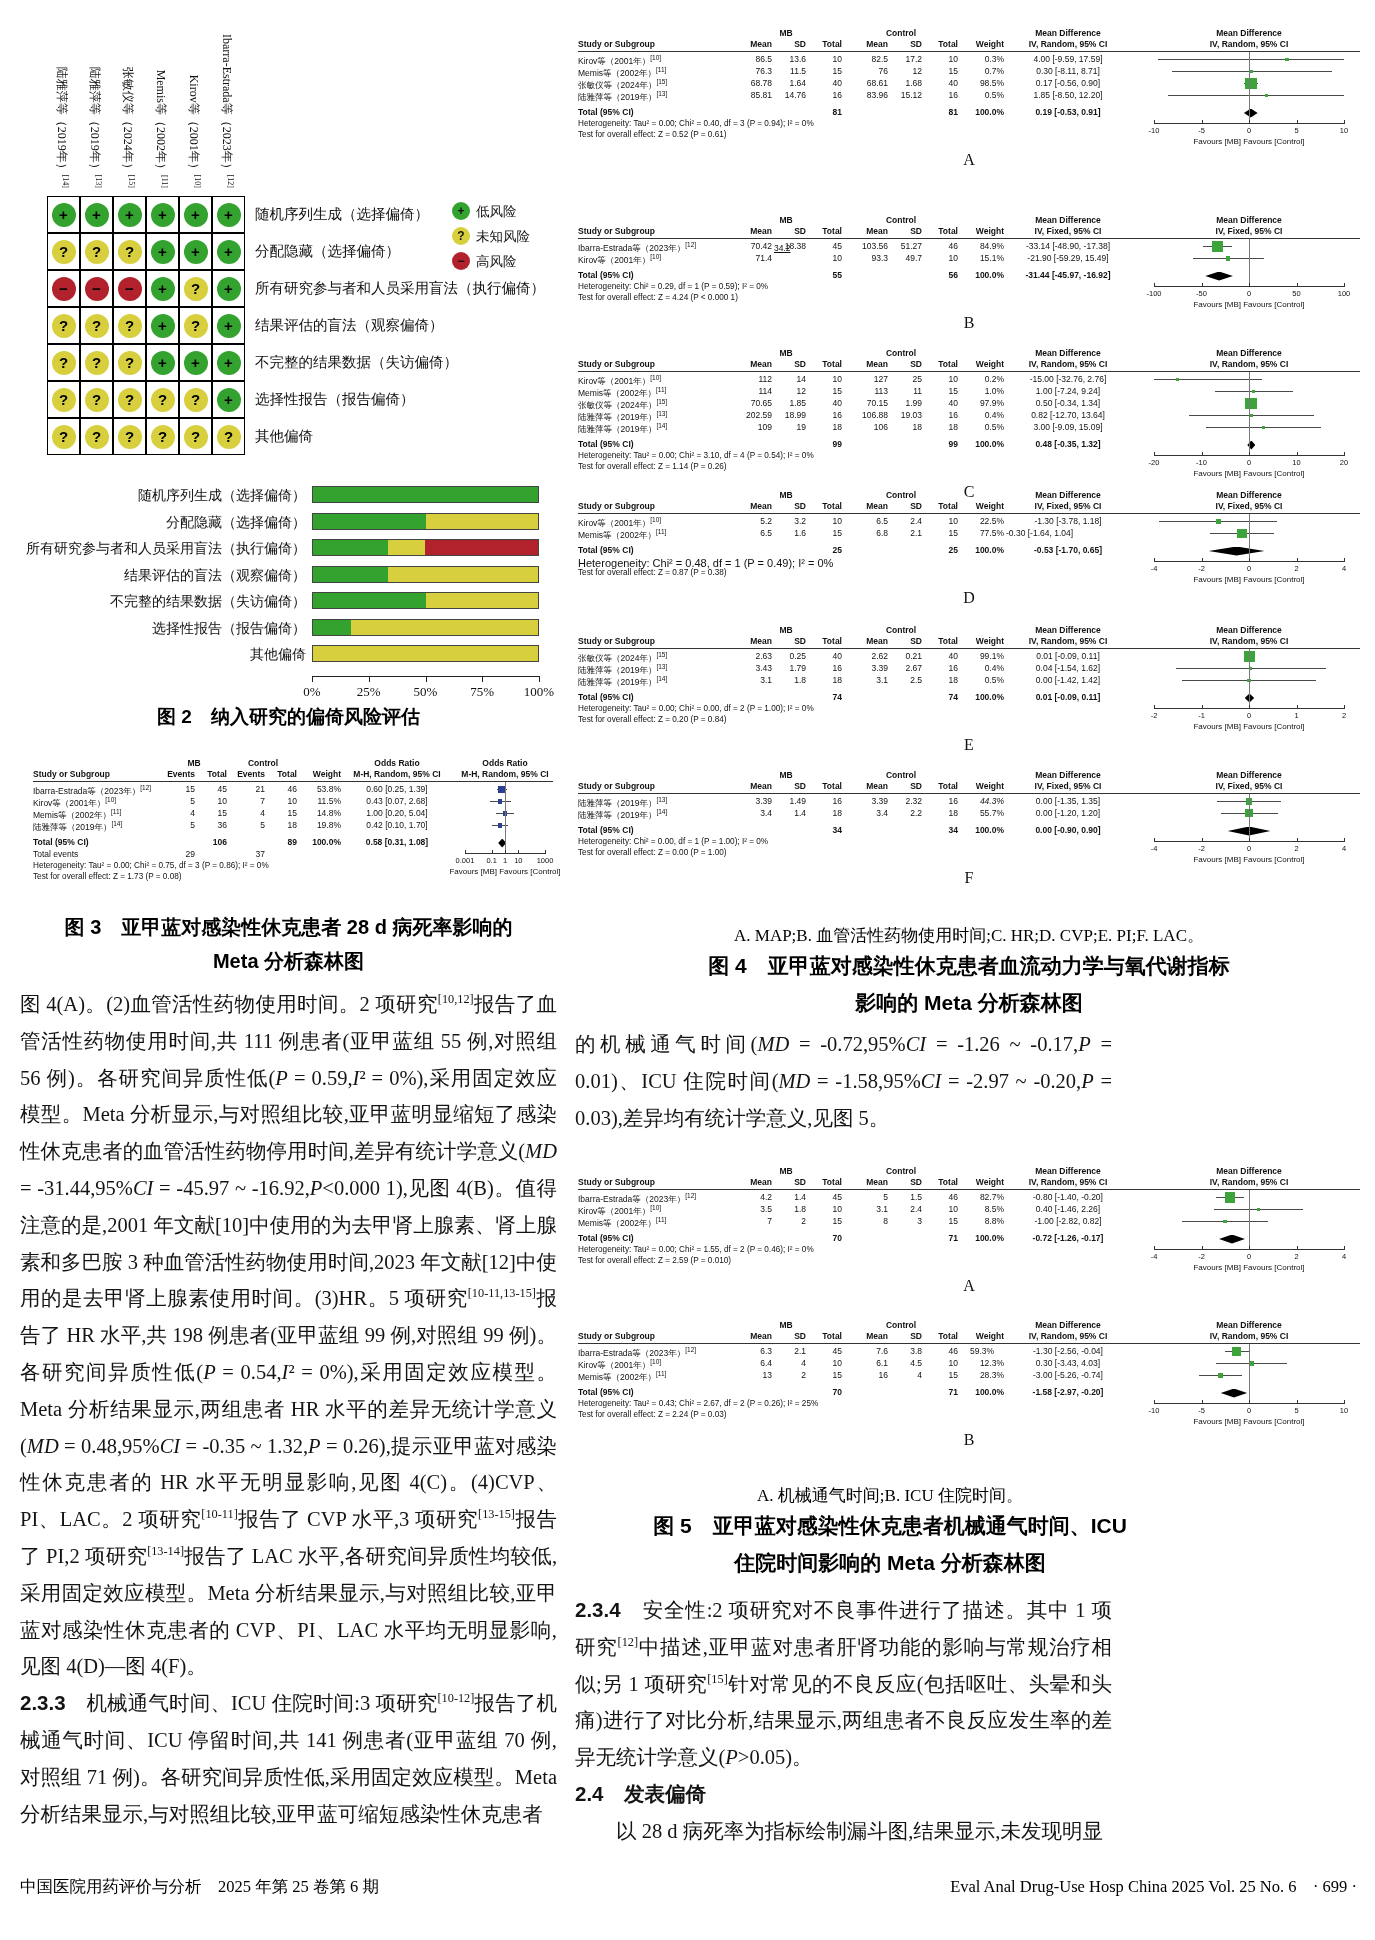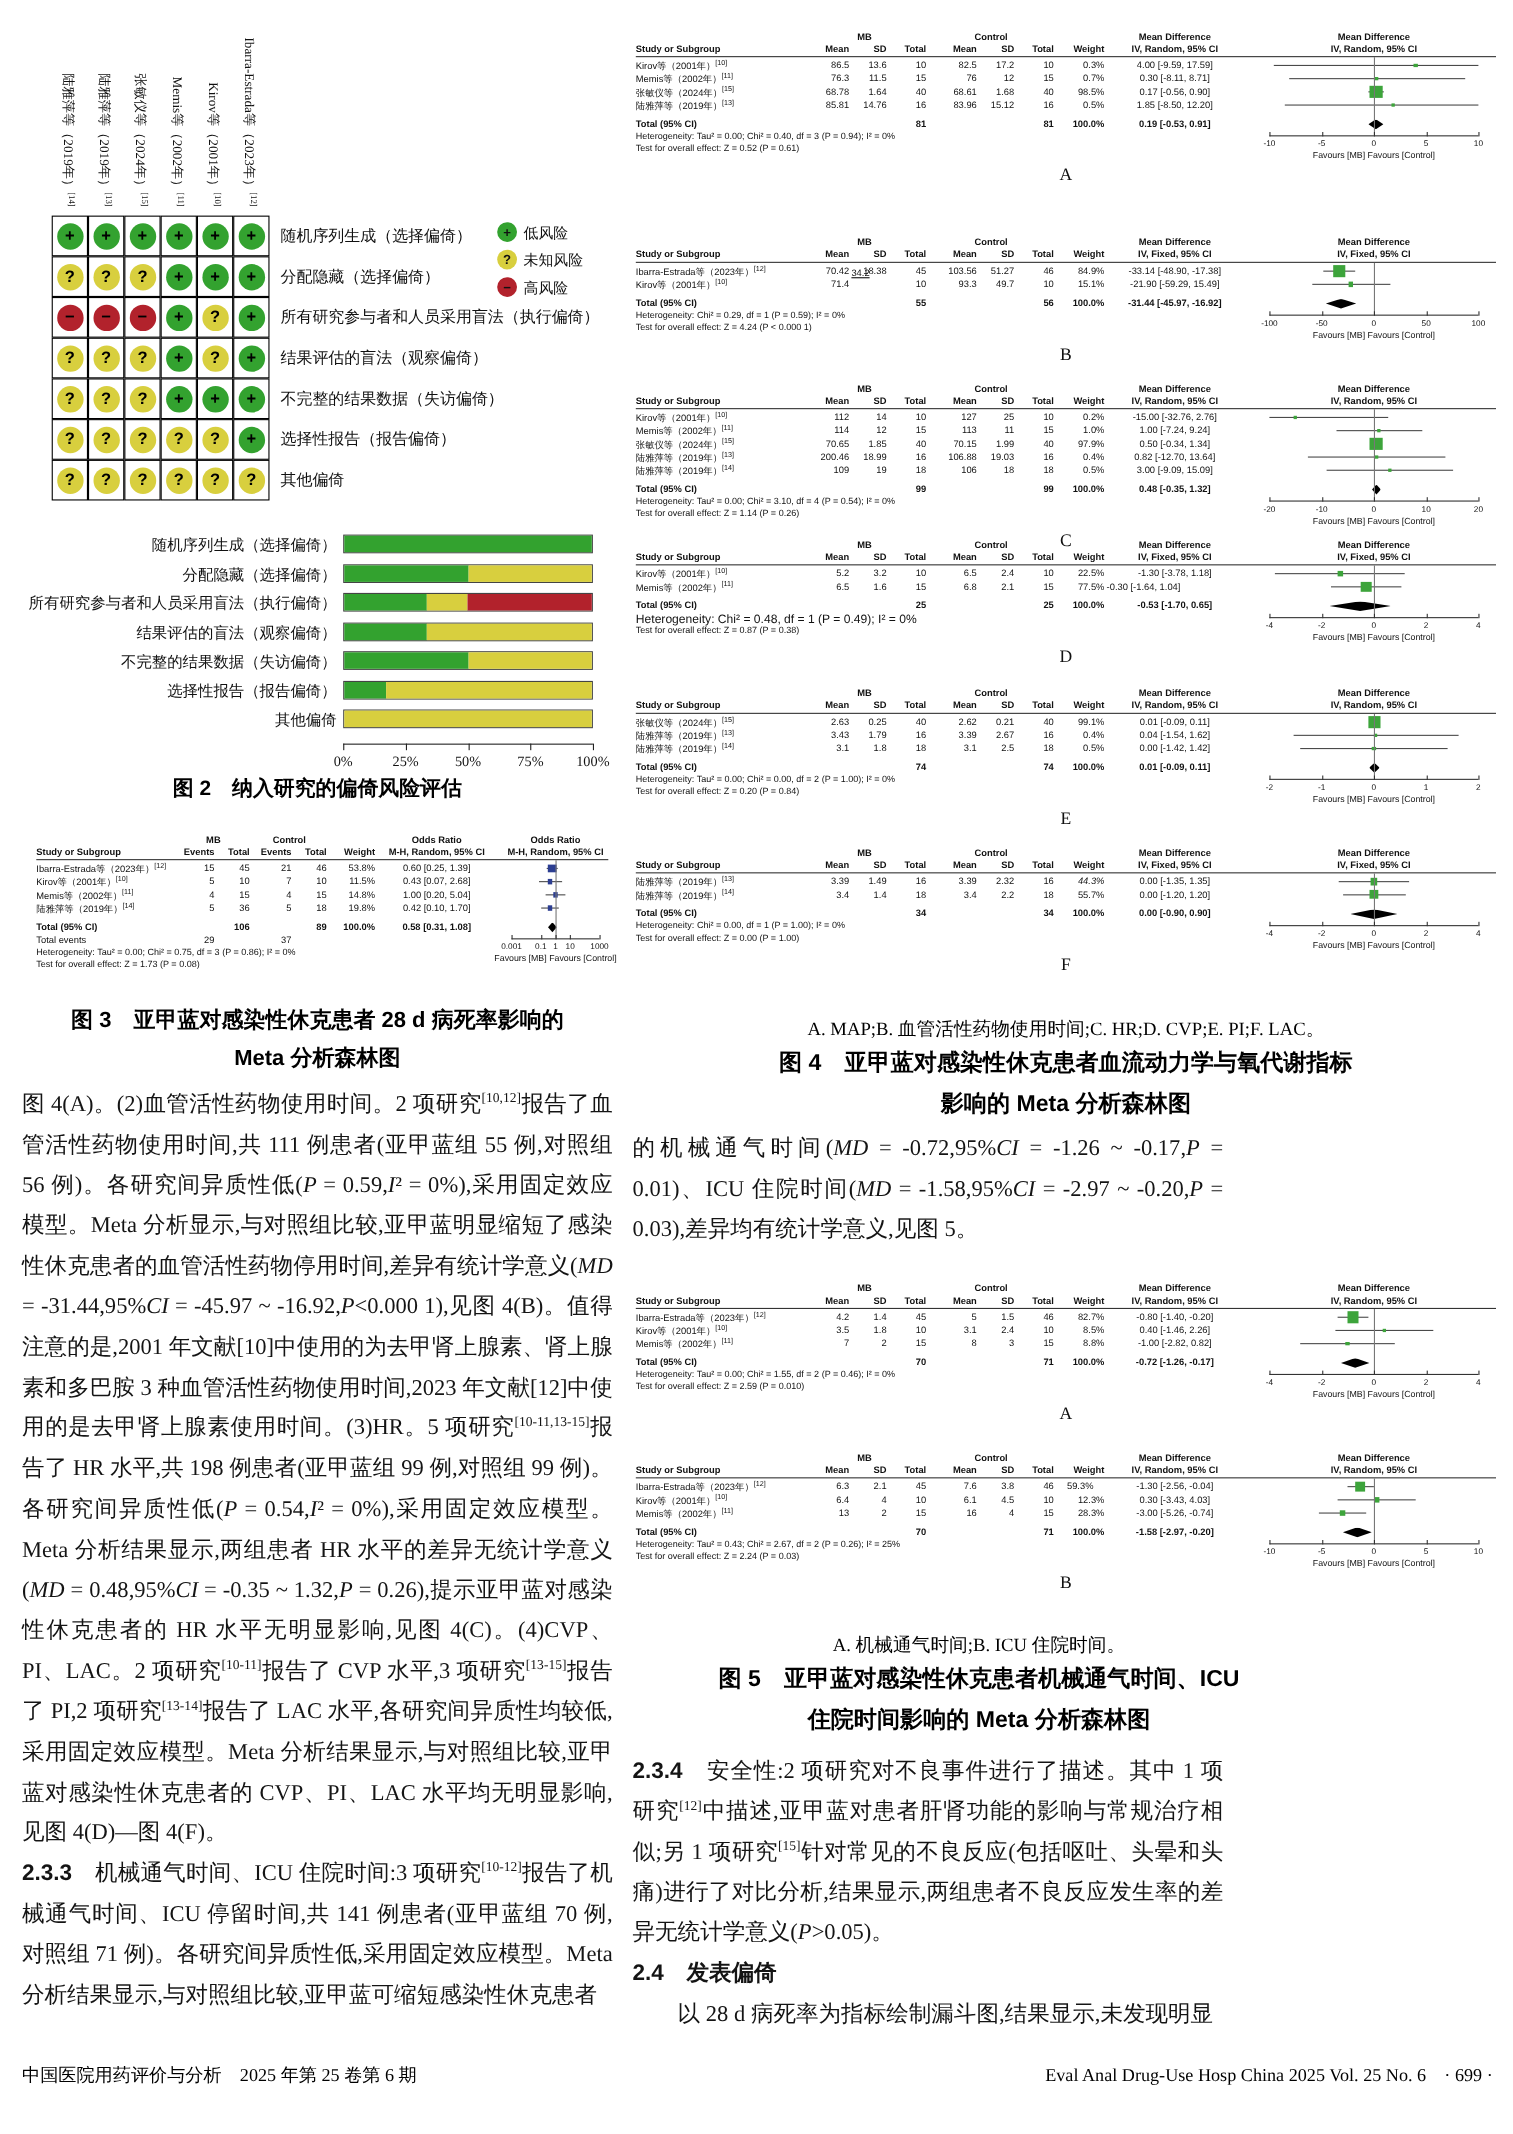--- a/index.html
+++ b/index.html
@@ -502,21 +502,21 @@
       <div style="position: absolute; left: 196px; top: 50px; width: 32px; text-align: right;">1.85</div>
       <div style="position: absolute; left: 230px; top: 50px; width: 34px; text-align: right;">40</div>
       <div style="position: absolute; left: 266px; top: 50px; width: 44px; text-align: right;">70.15</div>
       <div style="position: absolute; left: 312px; top: 50px; width: 32px; text-align: right;">1.99</div>
       <div style="position: absolute; left: 346px; top: 50px; width: 34px; text-align: right;">40</div>
       <div style="position: absolute; left: 382px; top: 50px; width: 44px; text-align: right;">97.9%</div>
       <div style="position: absolute; left: 428px; top: 50px; width: 124px; text-align: center;">0.50 [-0.34, 1.34]</div>
       <div style="position: absolute; left: 669.385px; top: 55px; height: 1px; width: 7.98px; background: rgb(74, 74, 74);"></div>
       <div style="position: absolute; left: 667.47px; top: 49.5945px; width: 11.811px; height: 11.811px; background: rgb(61, 164, 59);"></div>
       <div style="position: absolute; left: 0px; top: 62px; width: 164px; white-space: nowrap; overflow: hidden;">陆雅萍等（2019年）<sup style="font-size:6.5px">[13]</sup></div>
-      <div style="position: absolute; left: 152px; top: 62px; width: 42px; text-align: right;">200.46</div>
+      <div style="position: absolute; left: 152px; top: 62px; width: 42px; text-align: right;">202.59</div>
       <div style="position: absolute; left: 196px; top: 62px; width: 32px; text-align: right;">18.99</div>
       <div style="position: absolute; left: 230px; top: 62px; width: 34px; text-align: right;">16</div>
       <div style="position: absolute; left: 266px; top: 62px; width: 44px; text-align: right;">106.88</div>
       <div style="position: absolute; left: 312px; top: 62px; width: 32px; text-align: right;">19.03</div>
       <div style="position: absolute; left: 346px; top: 62px; width: 34px; text-align: right;">16</div>
       <div style="position: absolute; left: 382px; top: 62px; width: 44px; text-align: right;">0.4%</div>
       <div style="position: absolute; left: 428px; top: 62px; width: 124px; text-align: center;">0.82 [-12.70, 13.64]</div>
       <div style="position: absolute; left: 610.675px; top: 67px; height: 1px; width: 125.115px; background: rgb(74, 74, 74);"></div>
       <div style="position: absolute; left: 671.714px; top: 65.982px; width: 3.036px; height: 3.036px; background: rgb(61, 164, 59);"></div>
       <div style="position: absolute; left: 0px; top: 74px; width: 164px; white-space: nowrap; overflow: hidden;">陆雅萍等（2019年）<sup style="font-size:6.5px">[14]</sup></div>

